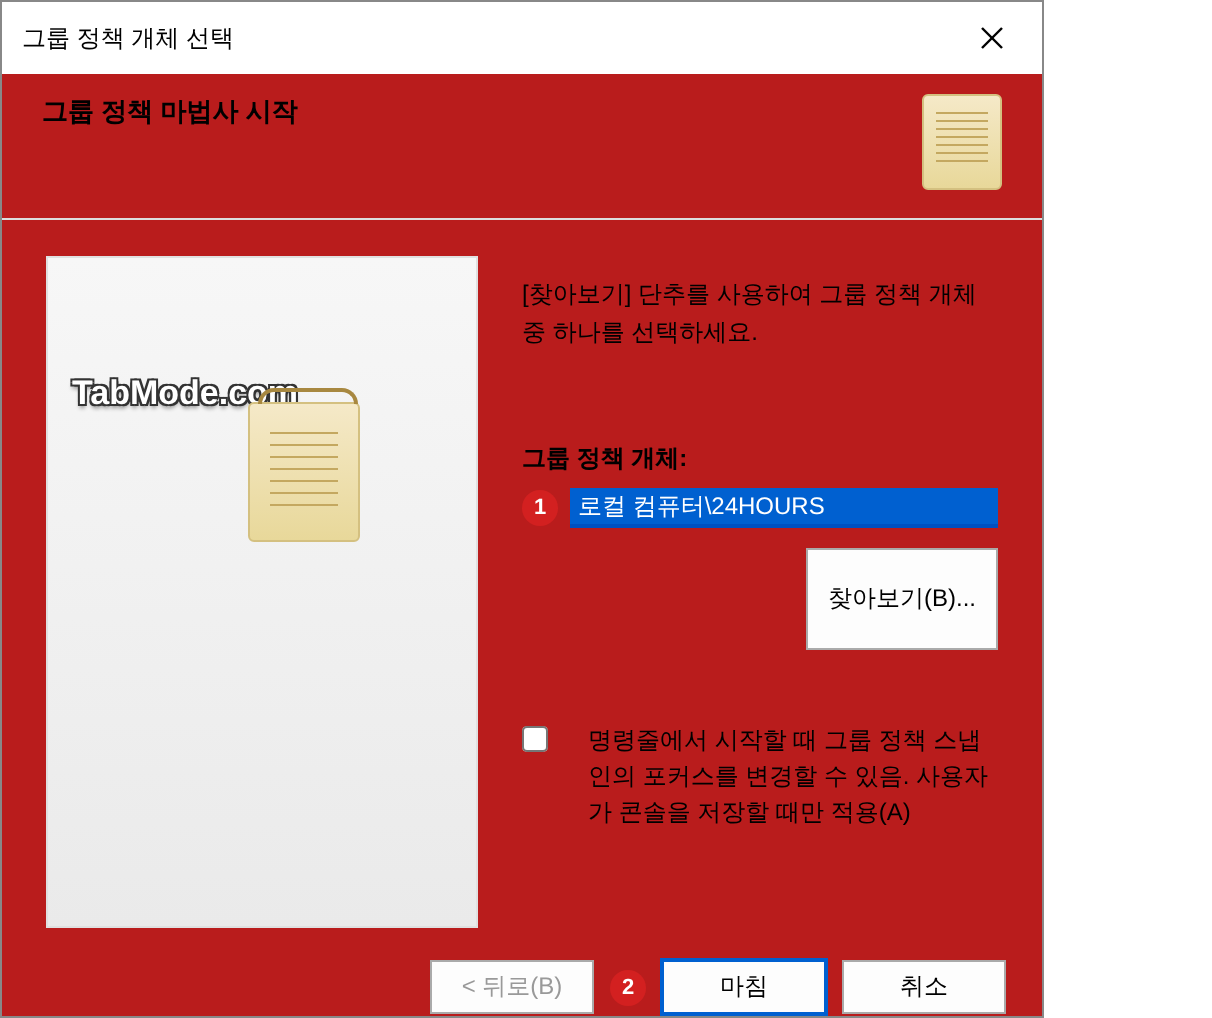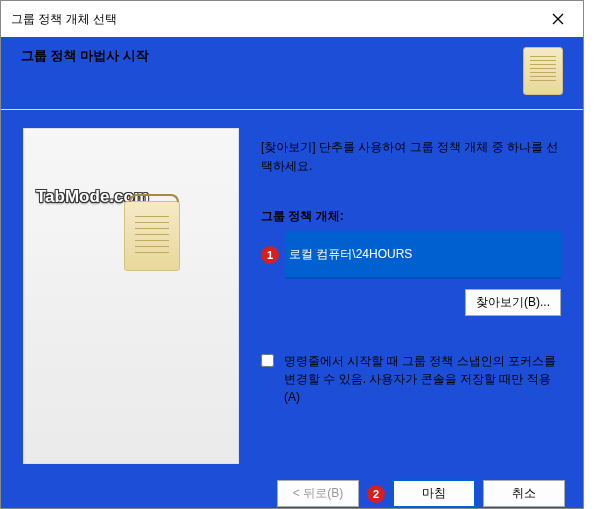--- a/index.html
+++ b/index.html
@@ -10,25 +10,25 @@
     body {
       font-family: "Malgun Gothic", "Segoe UI", sans-serif;
       font-size: 12px;
       background: #fff;
       width: 606px;
       height: 509px;
       overflow: hidden;
     }
     .dialog {
       border: 1px solid #888;
-      width: 584px;
+      width: 522px;
       height: 509px;
       display: flex;
       flex-direction: column;
-      background: #1d4ed8;
+      background: #b91c1c;
     }
     .titlebar {
       display: flex;
       align-items: center;
       padding: 6px 10px;
       background: #fff;
     }
     .titlebar-text {
       flex: 1;
       font-size: 12px;
@@ -133,21 +133,21 @@
     }
     .main {
       flex: 1;
       padding: 28px 22px 10px 22px;
     }
     .desc1 {
       margin-bottom: 18px;
       line-height: 1.6;
     }
     .desc2 {
-      margin-bottom: 32px;
+      margin-bottom: 45px;
       line-height: 1.6;
     }
     .field-label {
       margin-bottom: 6px;
       font-weight: bold;
     }
     .input-row {
       display: flex;
       align-items: center;
       gap: 6px;
@@ -164,41 +164,41 @@
       align-items: center;
       justify-content: center;
       flex-shrink: 0;
     }
     .text-input {
       flex: 1;
       border: none;
       border-bottom: 2px solid #0050c0;
       background: #0060d0;
       color: #fff;
-      padding: 16px 4px;
+      padding: 2px 4px;
       font-family: inherit;
       font-size: 12px;
       outline: none;
     }
     .browse-row {
       text-align: right;
       margin-top: 10px;
     }
     .browse-btn {
-      padding: 4px 10px;
+      padding: 16px 10px;
       background: #fdfdfd;
       border: 1px solid #aaa;
       font-family: inherit;
       font-size: 12px;
       cursor: pointer;
     }
     .checkbox-row {
       display: flex;
       align-items: flex-start;
-      gap: 10px;
+      gap: 20px;
       margin-top: 36px;
     }
     .checkbox-row input[type=checkbox] {
       margin-top: 2px;
     }
     .checkbox-label {
       line-height: 1.5;
     }
     .footer {
       display: flex;

